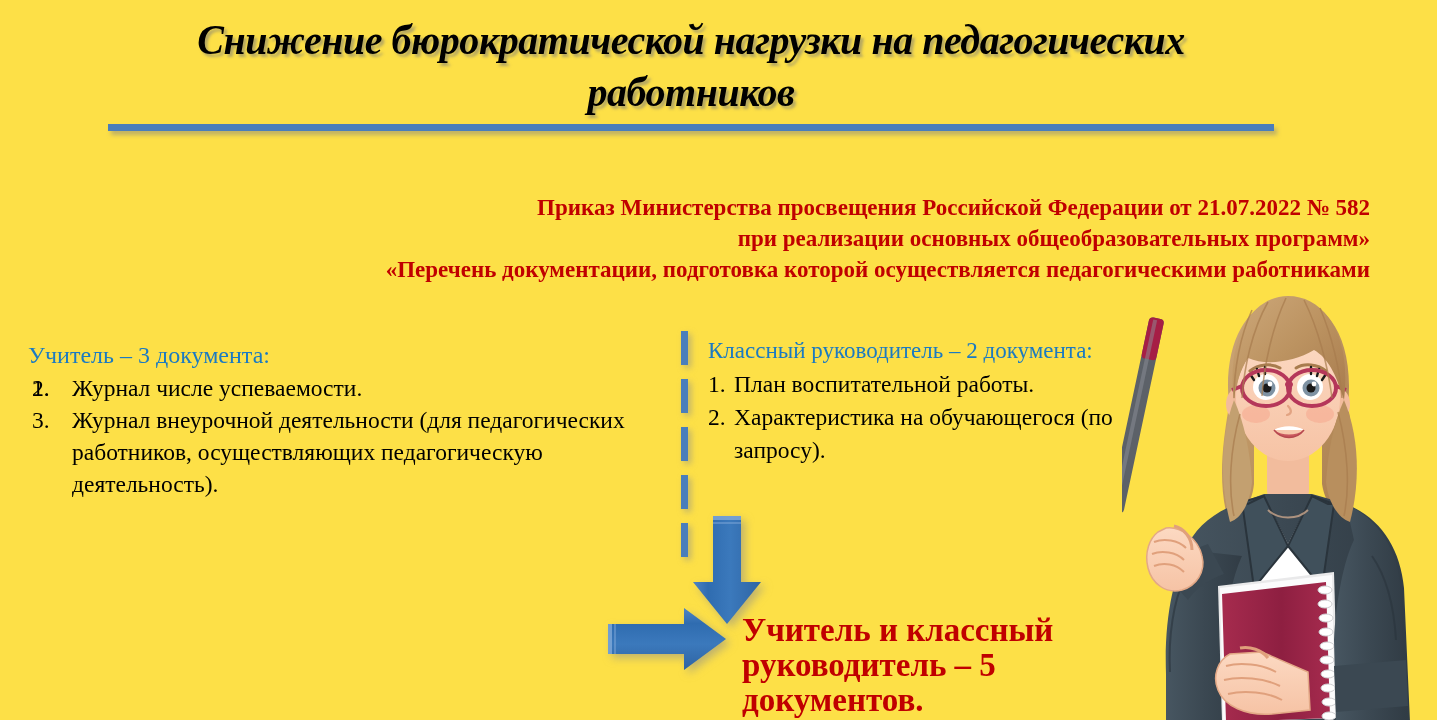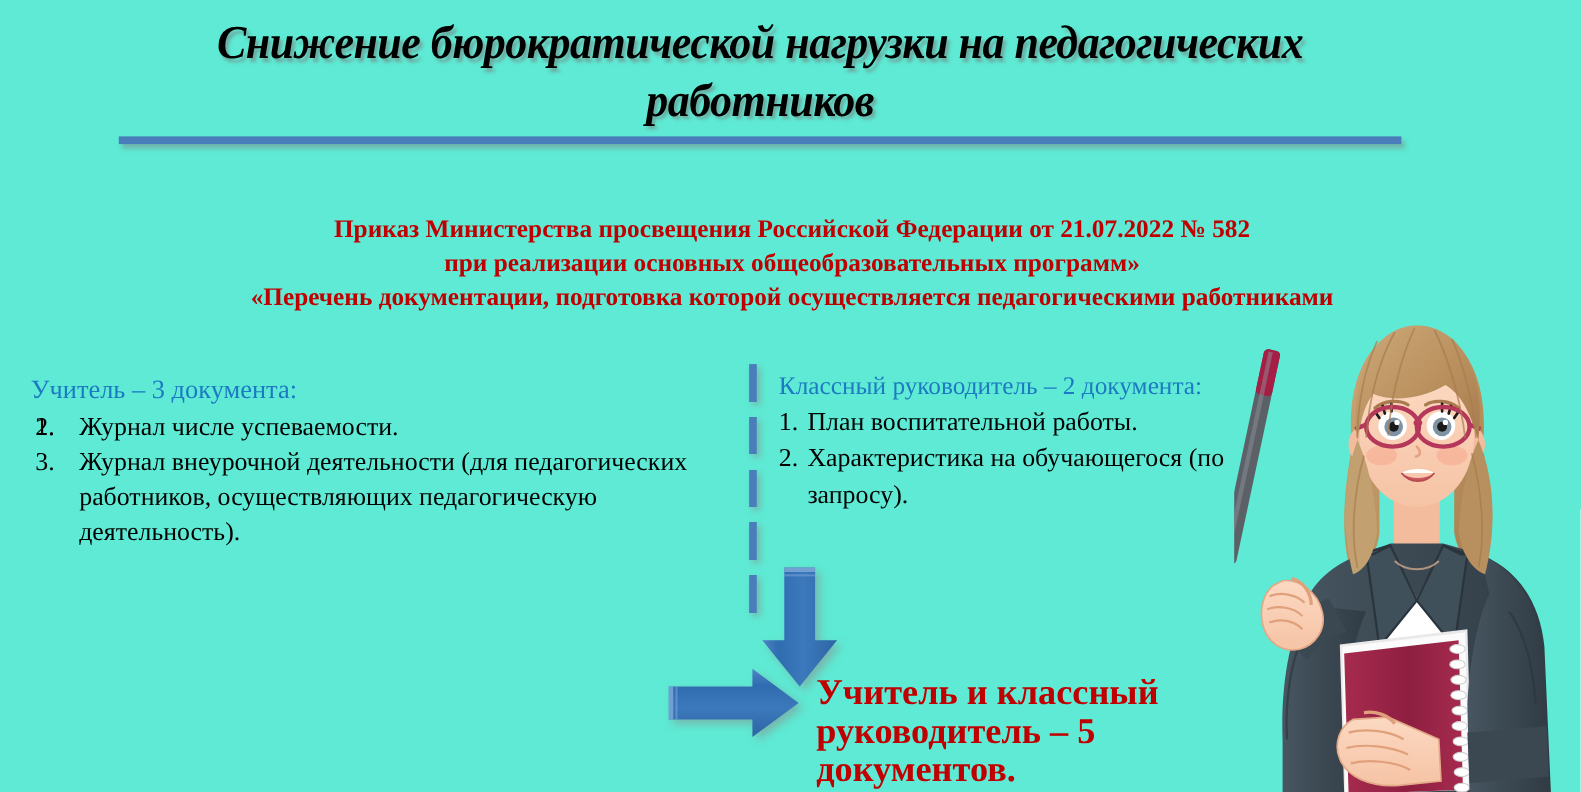--- a/index.html
+++ b/index.html
@@ -7,21 +7,21 @@
     padding: 0;
     background: #ffffff;
   }
   body {
     font-family: "Liberation Serif", "DejaVu Serif", serif;
   }
   #slide {
     position: relative;
     width: 1437px;
     height: 720px;
-    background: #5eead4;
+    background: #fde047;
     overflow: hidden;
   }
 
   
   #title {
     position: absolute;
     left: 108px;
     top: 14px;
     width: 1166px;
     text-align: center;
@@ -45,21 +45,21 @@
     background: #4A7EBB;
     box-shadow: 3px 4px 4px rgba(130,130,130,0.5);
   }
 
   
   #subtitle {
     position: absolute;
     left: 70px;
     top: 192px;
     width: 1300px;
-    text-align: center;
+    text-align: right;
     font-weight: bold;
     font-size: 23px;
     line-height: 31px;
     color: #C00000;
   }
 
   
   #left-col {
     position: absolute;
     left: 28px;

